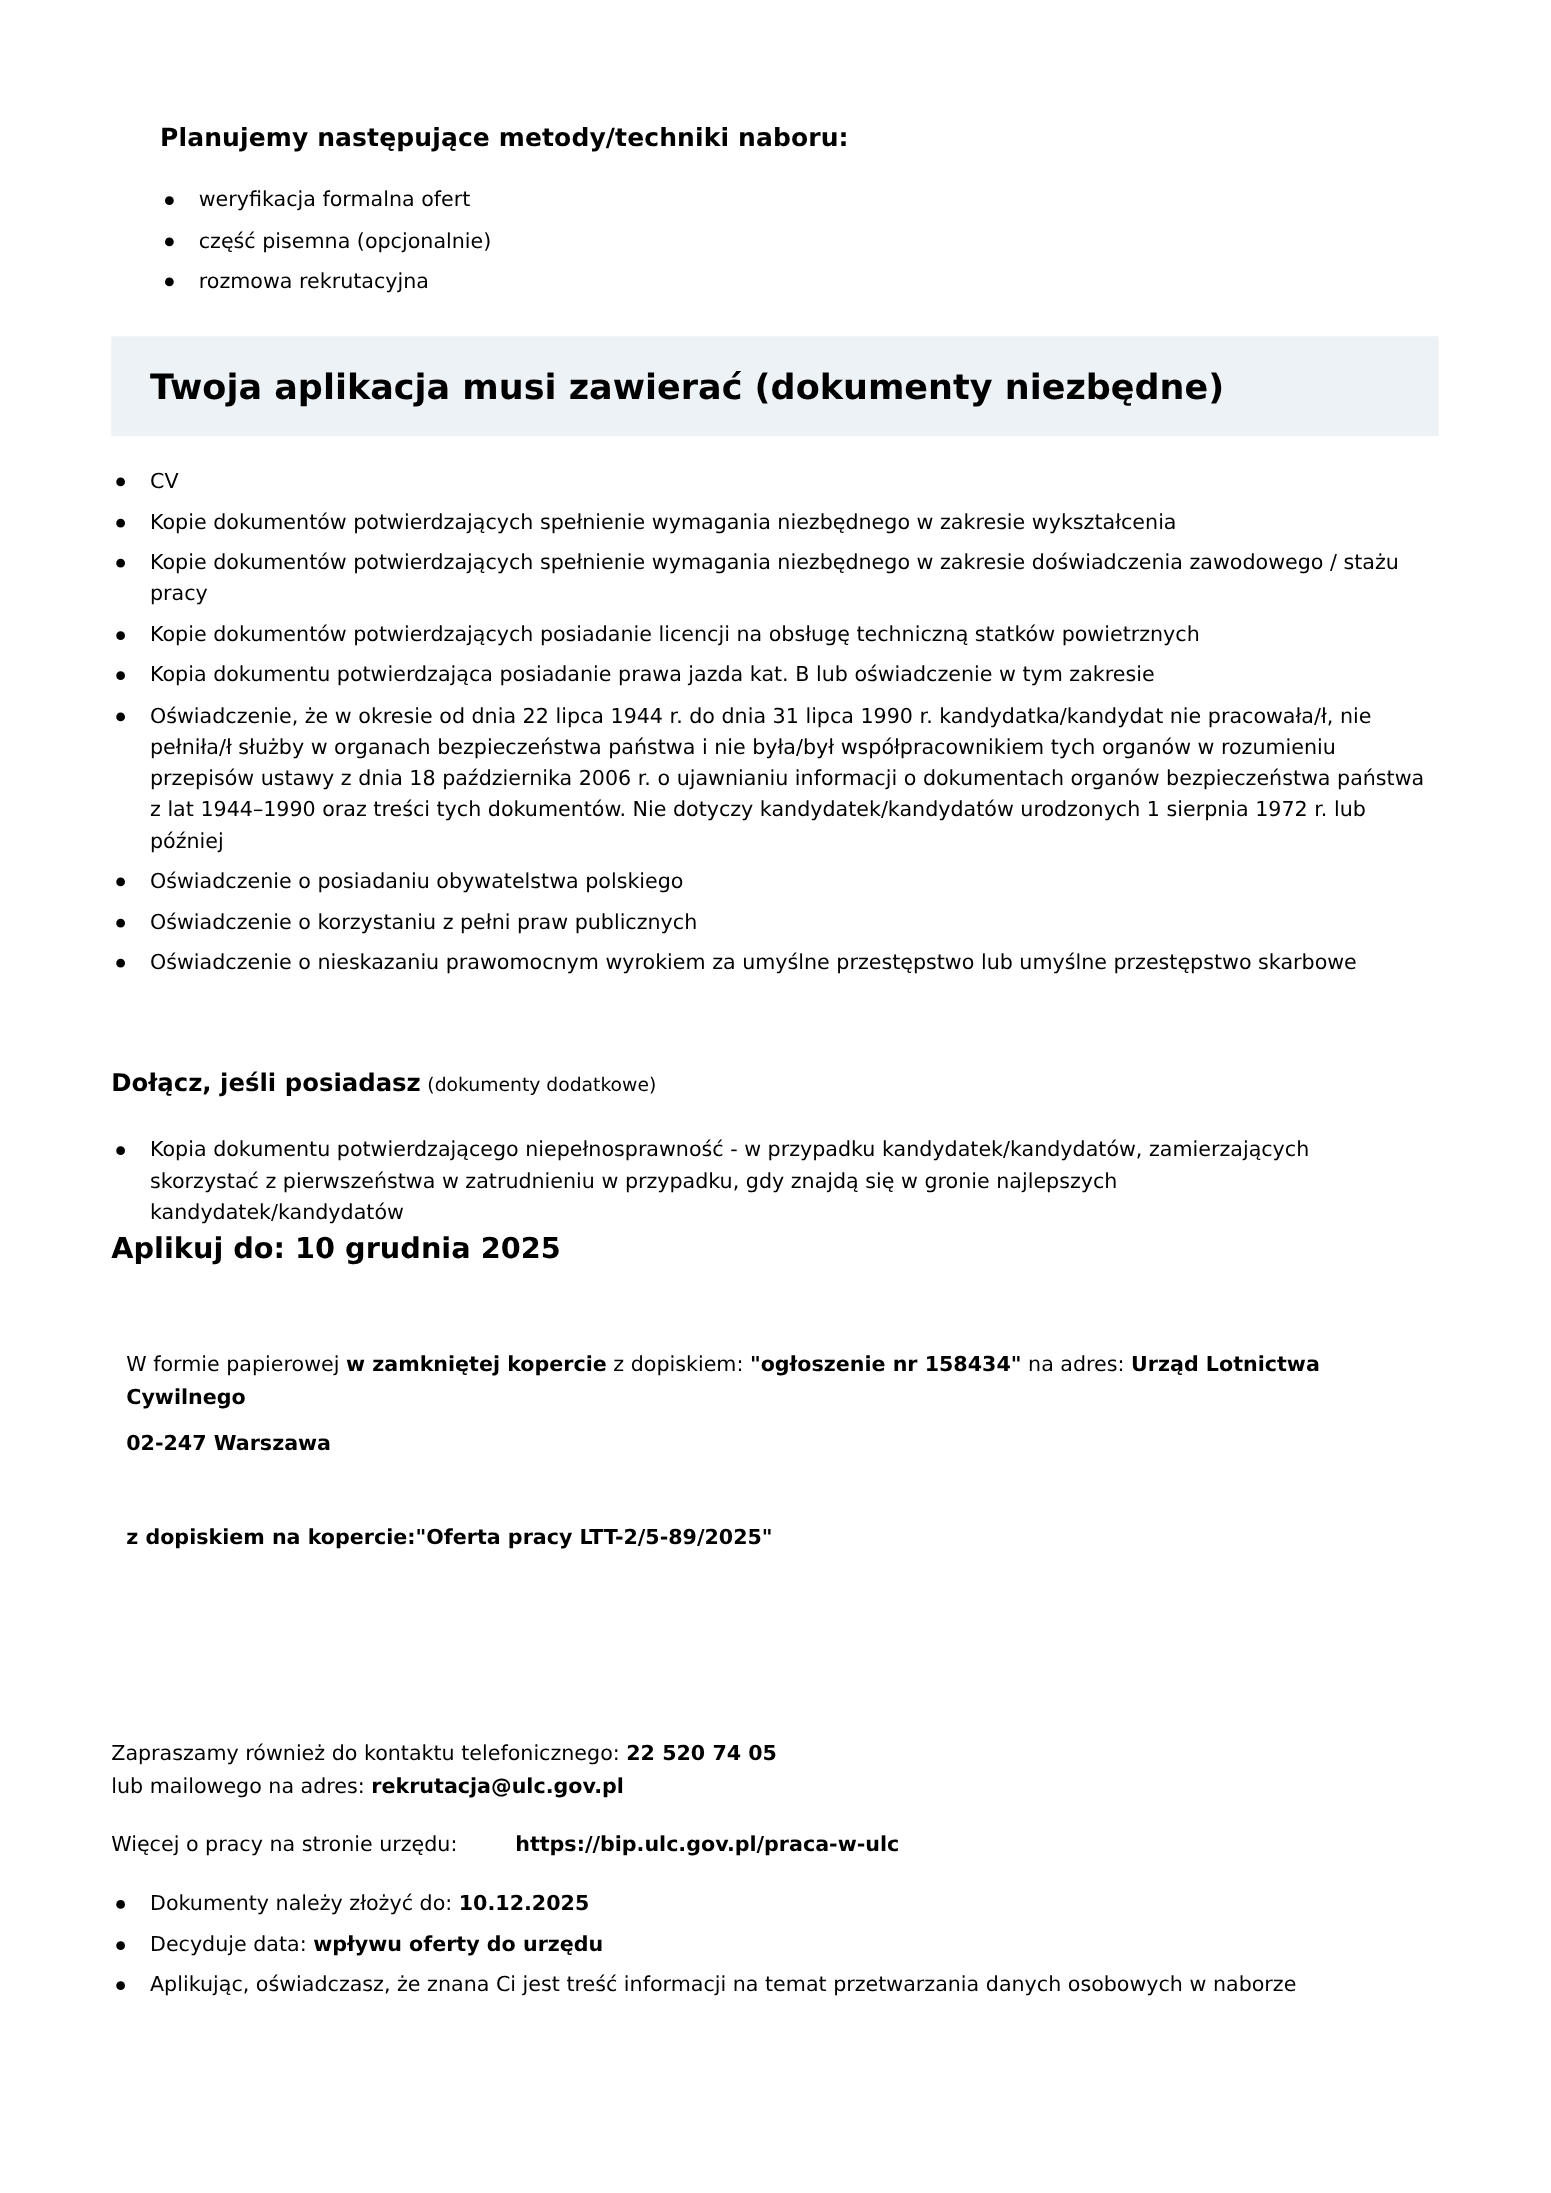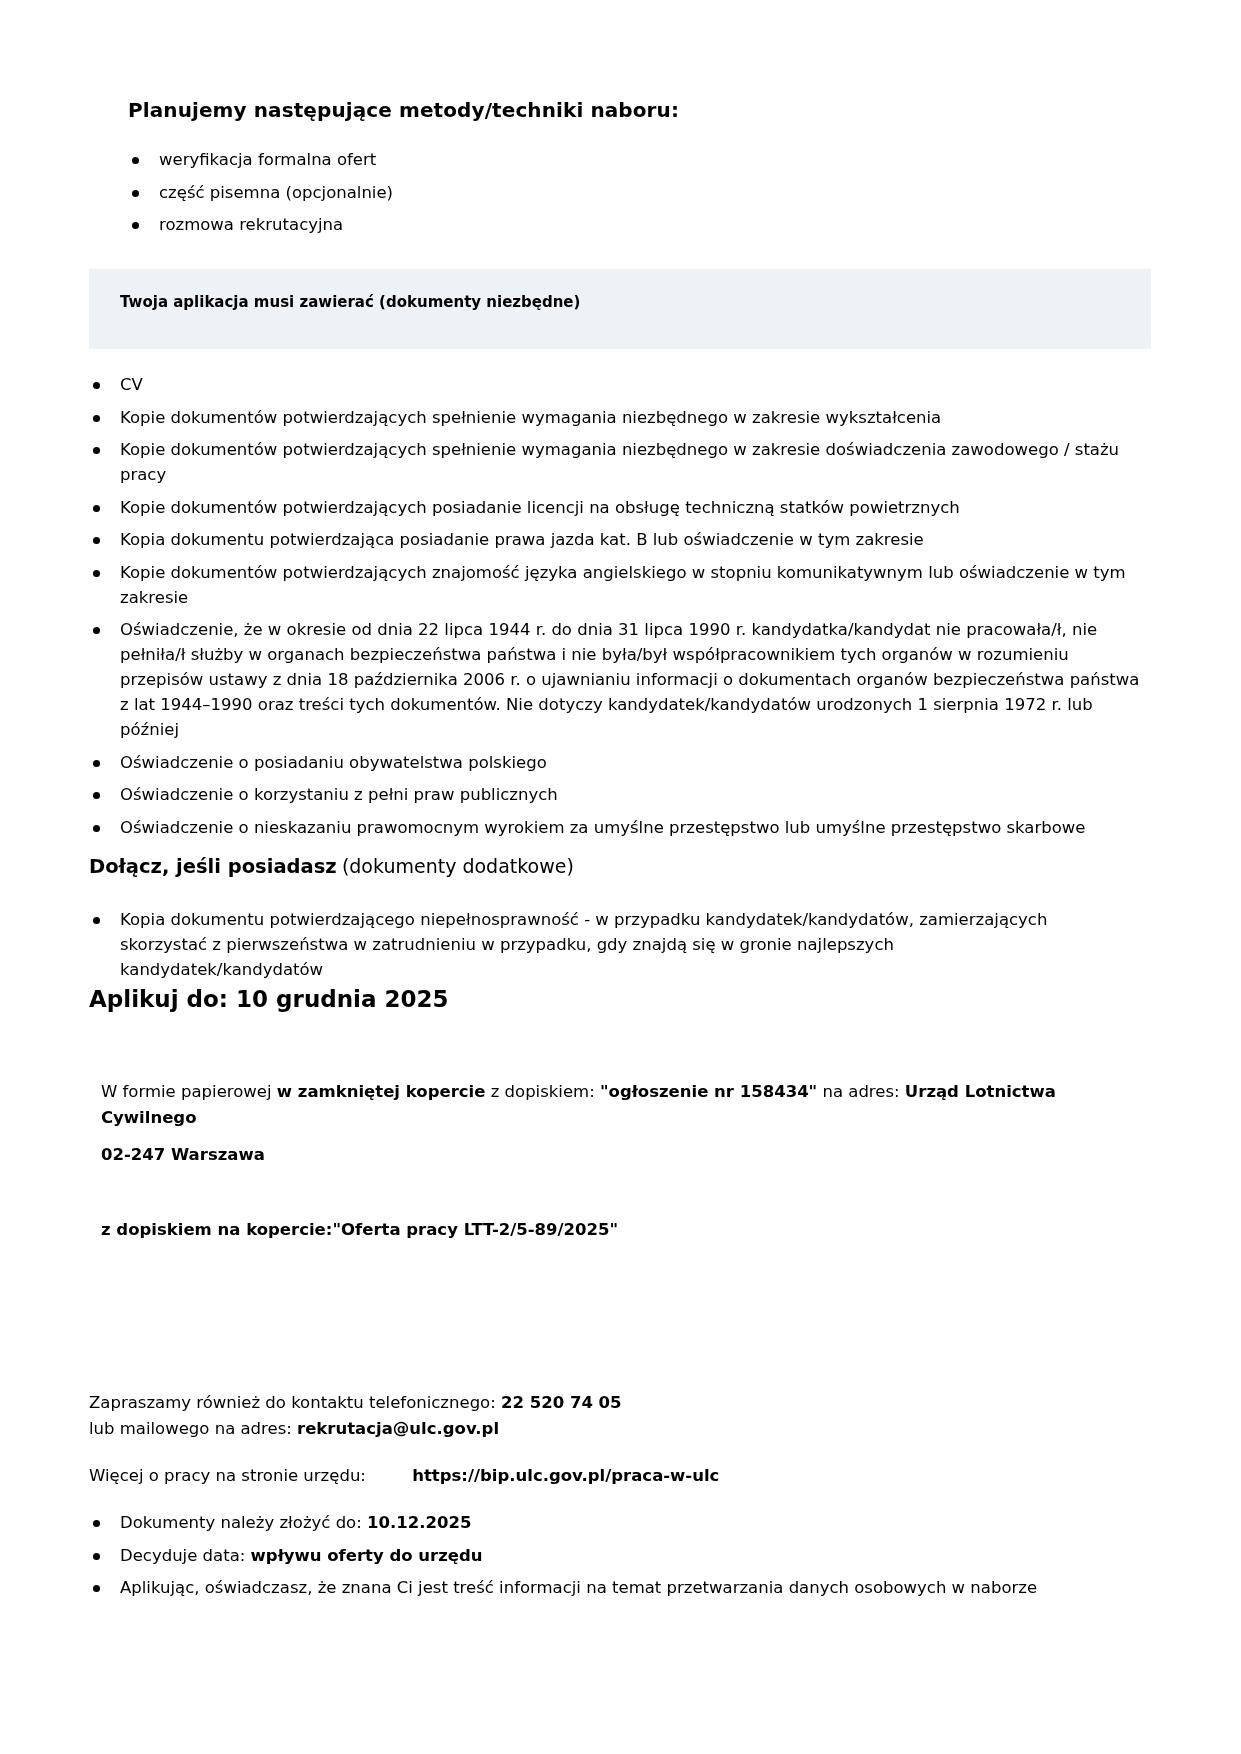--- a/index.html
+++ b/index.html
@@ -19,27 +19,27 @@
     width: 7px; height: 7px; border-radius: 50%; background: #000;
   }
   .methods-list { position: absolute; left: 39px; top: 147px; }
   .methods-list li { margin-bottom: 7.5px; }
   .required-box {
     position: absolute; left: 0; top: 269px; width: 1062px; height: 80px;
     background: #edf2f6;
   }
   .required-box h2 {
     margin: 0; position: absolute; left: 31px; top: 24px;
-    font-size: 15px; font-weight: bold;
+    font-size: 28px; font-weight: bold;
   }
   .required-list { position: absolute; left: 0; top: 372px; width: 1062px; }
   .required-list li { margin-bottom: 7.5px; }
   .optional-heading { position: absolute; left: 0; top: 855px; margin: 0; }
   .optional-heading .strong { font-size: 19.5px; font-weight: bold; }
-  .optional-heading .small { font-size: 19px; }
+  .optional-heading .small { font-size: 15px; }
   .optional-list { position: absolute; left: 0; top: 907px; width: 1000px; }
   .deadline-title {
     position: absolute; left: 0; top: 986px; margin: 0;
     font-size: 23px; font-weight: bold;
   }
   .apply-block { position: absolute; left: 0; top: 1067px; width: 1062px; line-height: 25.5px; }
   .apply-block p { margin: 12px; }
   .bold { font-weight: bold; }
   .contact-block { position: absolute; left: 0; top: 1390px; line-height: 25.5px; }
   .contact-block p { margin: 0; }
@@ -64,21 +64,20 @@
   <div class="required-box">
     <h2>Twoja aplikacja musi zawierać (dokumenty niezbędne)</h2>
   </div>
 
   <ul class="required-list">
     <li>CV</li>
     <li>Kopie dokumentów potwierdzających spełnienie wymagania niezbędnego w zakresie wykształcenia</li>
     <li>Kopie dokumentów potwierdzających spełnienie wymagania niezbędnego w zakresie doświadczenia zawodowego / stażu pracy</li>
     <li>Kopie dokumentów potwierdzających posiadanie licencji na obsługę techniczną statków powietrznych</li>
     <li>Kopia dokumentu potwierdzająca posiadanie prawa jazda kat. B lub oświadczenie w tym zakresie</li>
-    <li>Kopie dokumentów potwierdzających znajomość języka angielskiego w stopniu komunikatywnym lub oświadczenie w tym zakresie</li>
     <li>Oświadczenie, że w okresie od dnia 22 lipca 1944 r. do dnia 31 lipca 1990 r. kandydatka/kandydat nie pracowała/ł, nie pełniła/ł służby w organach bezpieczeństwa państwa i nie była/był współpracownikiem tych organów w rozumieniu przepisów ustawy z dnia 18 października 2006 r. o ujawnianiu informacji o dokumentach organów bezpieczeństwa państwa z lat 1944–1990 oraz treści tych dokumentów. Nie dotyczy kandydatek/kandydatów urodzonych 1 sierpnia 1972 r. lub później</li>
     <li>Oświadczenie o posiadaniu obywatelstwa polskiego</li>
     <li>Oświadczenie o korzystaniu z pełni praw publicznych</li>
     <li>Oświadczenie o nieskazaniu prawomocnym wyrokiem za umyślne przestępstwo lub umyślne przestępstwo skarbowe</li>
   </ul>
 
   <p class="optional-heading">
     <span class="strong">Dołącz, jeśli posiadasz</span>
     <span class="small">(dokumenty dodatkowe)</span>
   </p>

